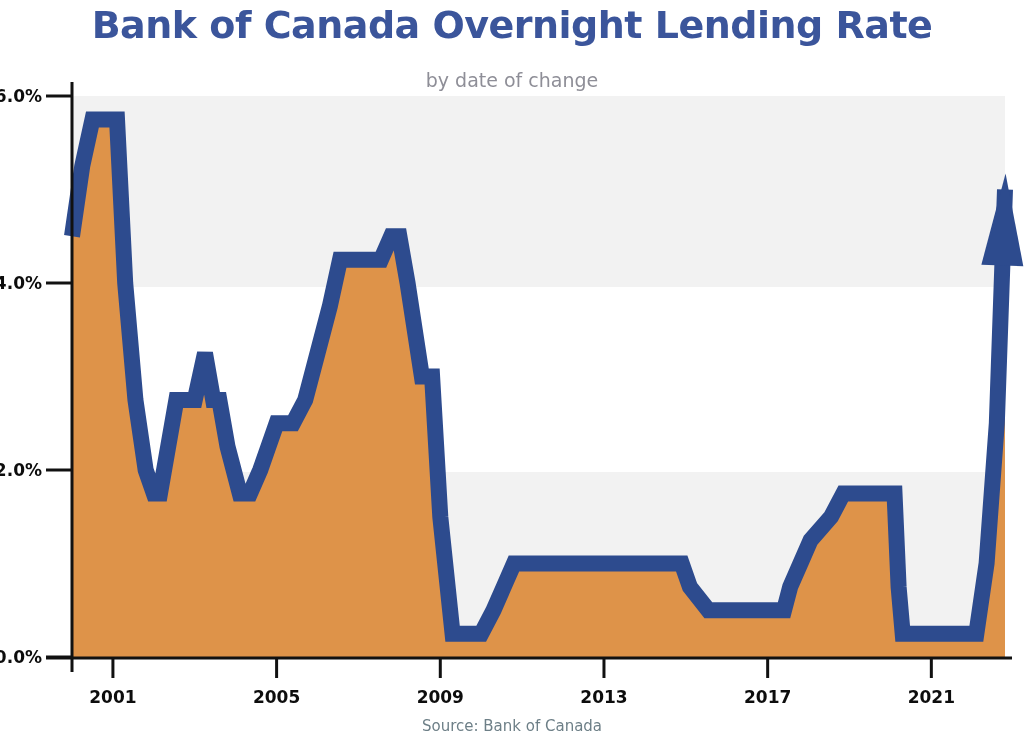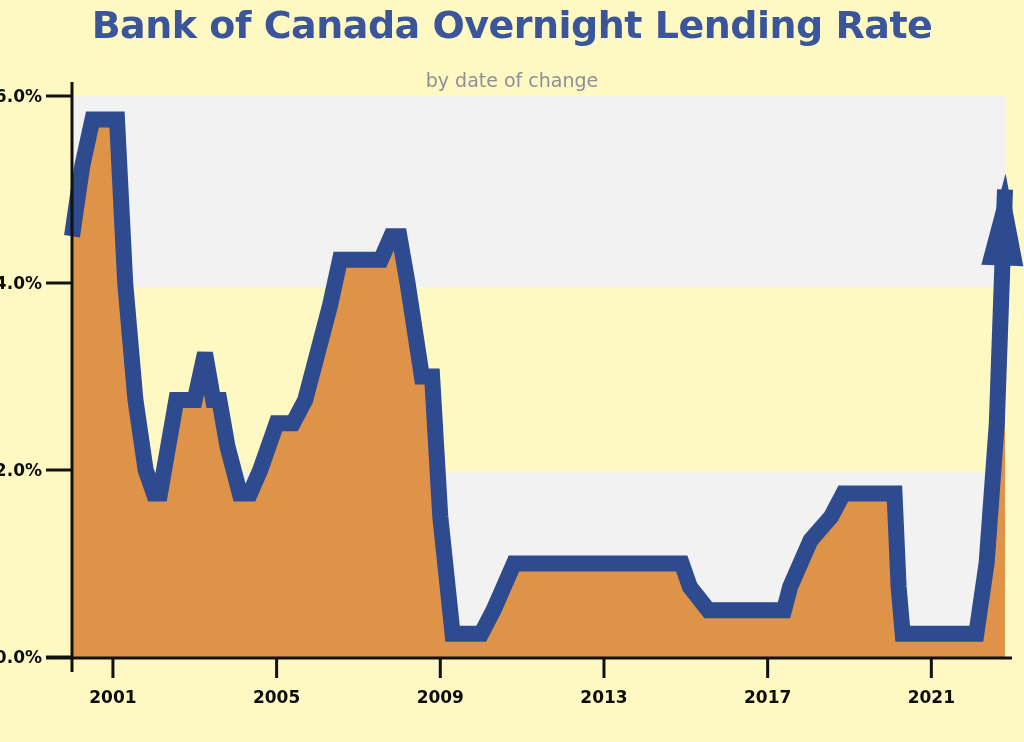--- a/index.html
+++ b/index.html
@@ -75,21 +75,21 @@
   .xtick-label {
     font-family: "DejaVu Sans", sans-serif;
     font-size: 17px;
     font-weight: bold;
     fill: #0d0d0d;
   }
 </style>
 </head>
 <body>
 
-<div id="figure" style="background: #fef9c3;">
+<div id="figure" style="background: #ffffff;">
 
   <div id="chart-title" style="color: rgb(59, 85, 155);">Bank of Canada Overnight Lending Rate</div>
 
   <div id="chart-subtitle" style="color: rgb(142, 142, 151);">by date of change</div>
 
   <svg id="plot-svg" viewBox="0 0 1024 742" preserveAspectRatio="none">
 
     <g>
       <rect id="band-4-6" x="72" y="96" width="933" height="191" fill="#f2f2f2"></rect>
       <rect id="band-0-2" x="72" y="472" width="933" height="185" fill="#f2f2f2"></rect>
@@ -126,14 +126,15 @@
         <line y1="658" y2="678" x1="603.9736842105274" x2="603.9736842105274" stroke="#111111" stroke-width="3"></line>
         <text x="603.9736842105274" y="703" text-anchor="middle" class="xtick-label" fill="#0d0d0d">2013</text>
         <line y1="658" y2="678" x1="767.6578947368436" x2="767.6578947368436" stroke="#111111" stroke-width="3"></line>
         <text x="767.6578947368436" y="703" text-anchor="middle" class="xtick-label" fill="#0d0d0d">2017</text>
         <line y1="658" y2="678" x1="931.3421052631596" x2="931.3421052631596" stroke="#111111" stroke-width="3"></line>
         <text x="931.3421052631596" y="703" text-anchor="middle" class="xtick-label" fill="#0d0d0d">2021</text>
       </g>
 
   </svg>
 
+  <div id="chart-source" style="color: rgb(109, 127, 135);">Source: Bank of Canada</div>
 
 </div>
 
 </body></html>

